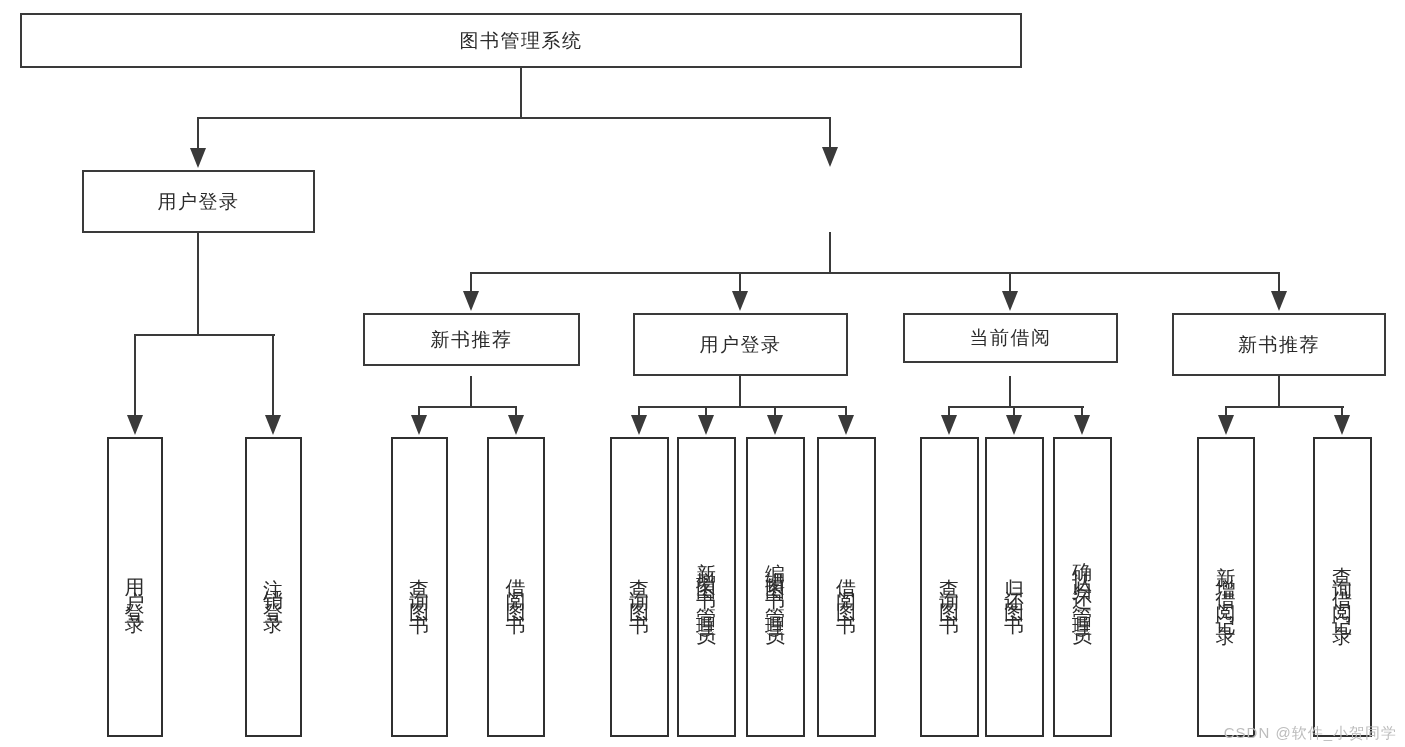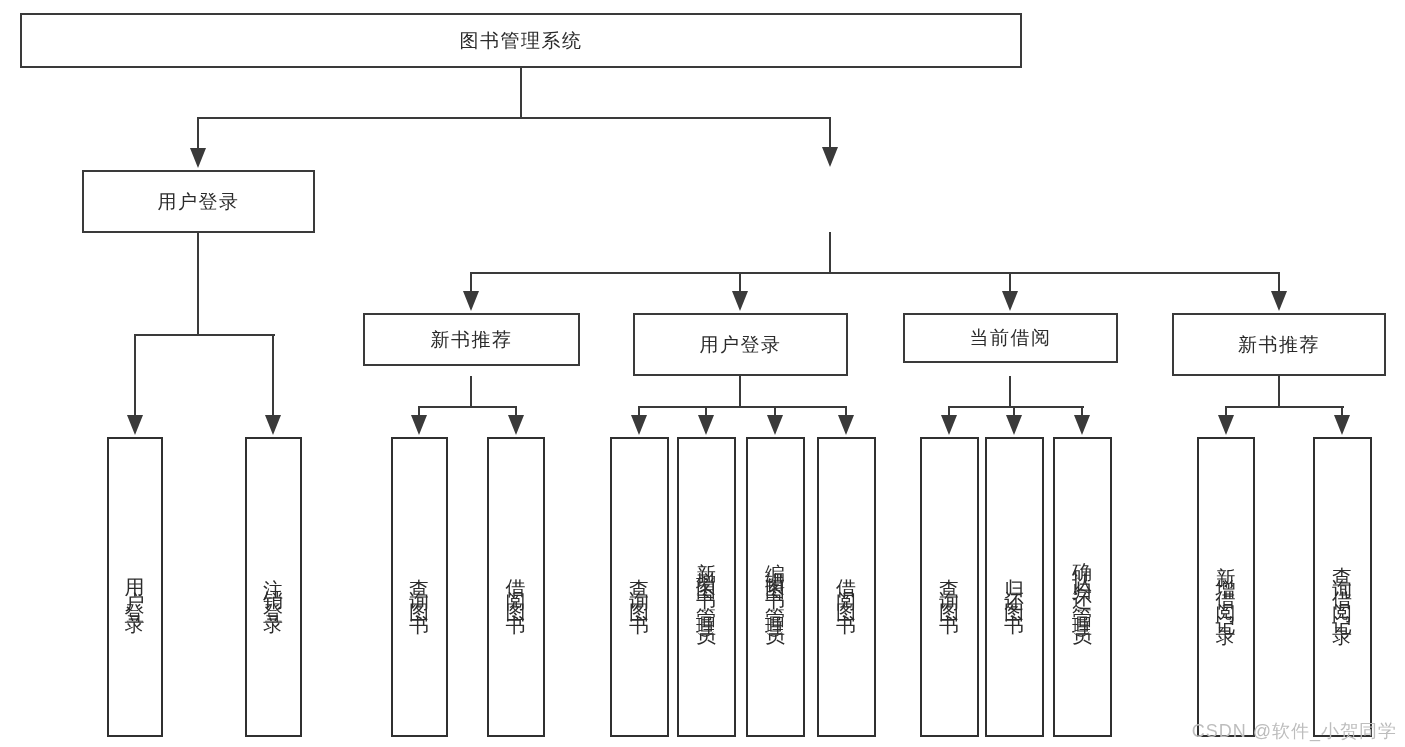--- a/index.html
+++ b/index.html
@@ -33,21 +33,21 @@
     line-height:1;
     white-space:nowrap;
   }
   .vl{position:absolute;width:2px;background:var(--line);}
   .hl{position:absolute;height:2px;background:var(--line);}
   .ar{position:absolute;width:0;height:0;
       border-left:8px solid transparent;border-right:8px solid transparent;
       border-top:20px solid var(--line);}
   .watermark{
     position:absolute;right:8px;bottom:4px;
-    font-size:18px;color:var(--watermark);letter-spacing:1px;
+    font-size:15px;color:var(--watermark);letter-spacing:1px;
   }
 </style>
 </head>
 <body>
 
 <div id="stage">
 
   <div class="node" style="left:20px;top:13px;width:1002px;height:55px">
     <span>图书管理系统</span>
   </div>

